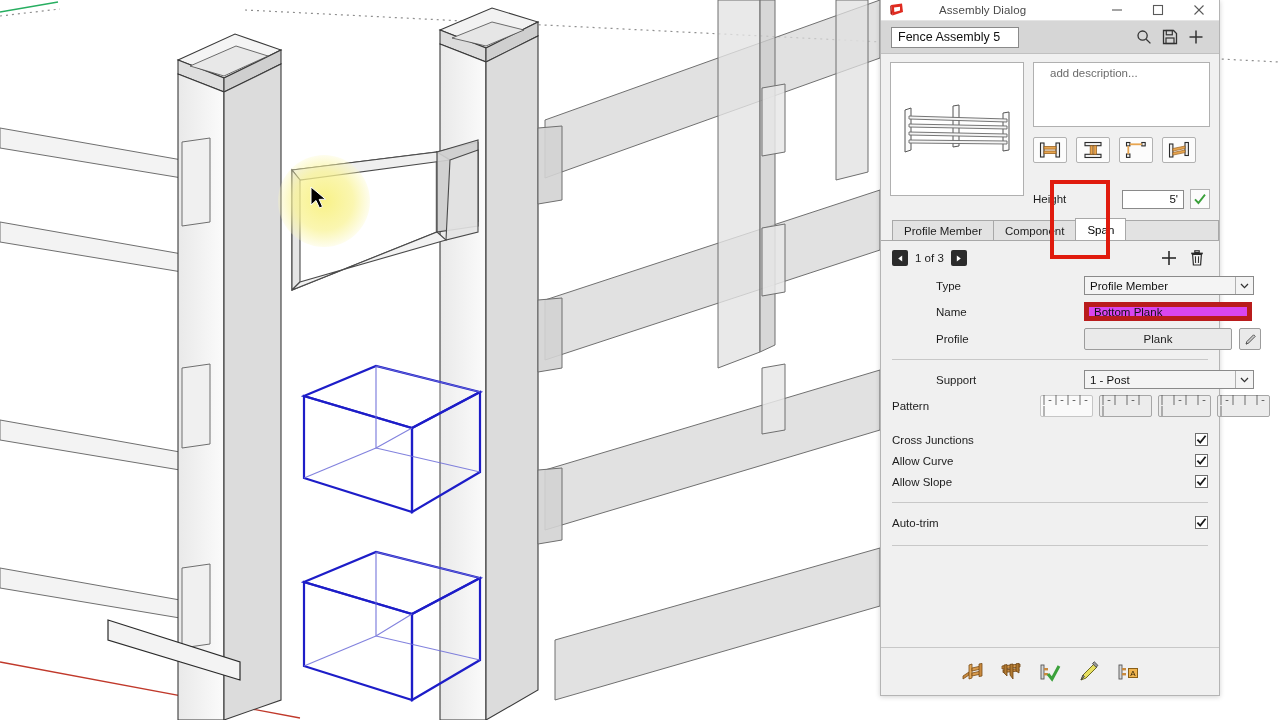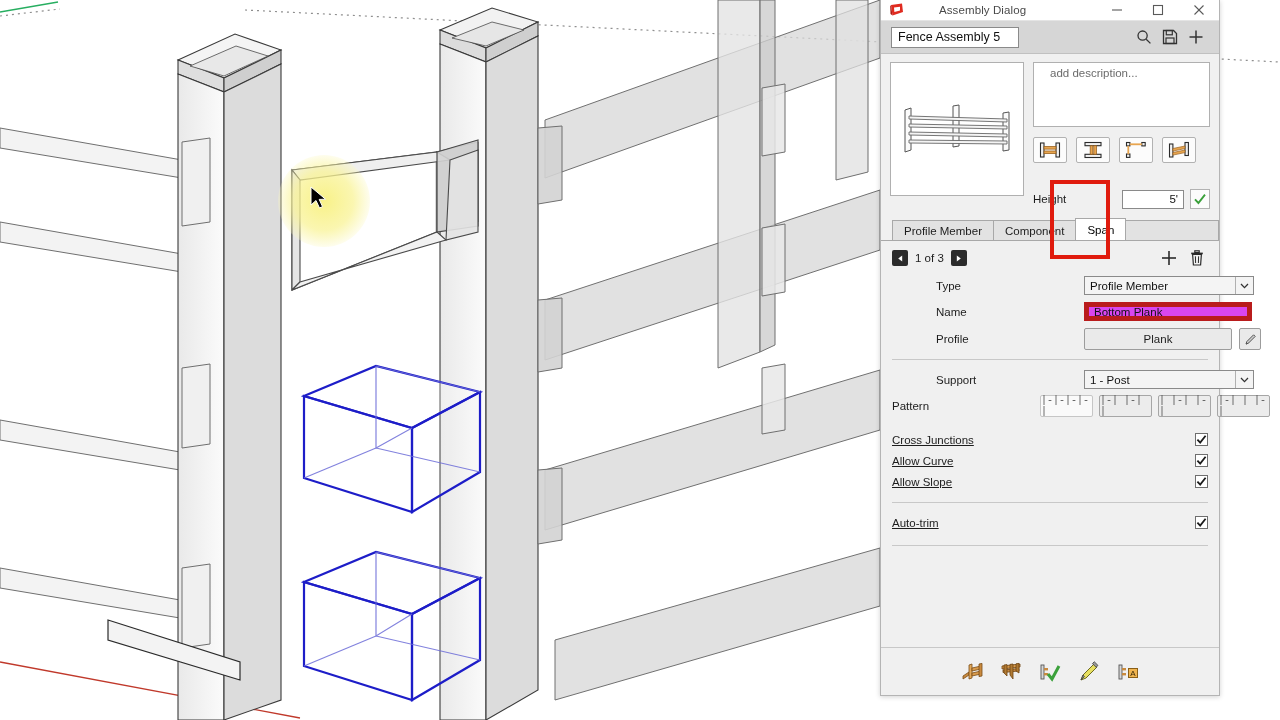--- a/index.html
+++ b/index.html
@@ -173,21 +173,21 @@
   .patbtns { flex:1 1 auto; display:flex; justify-content:flex-end; gap: 6px; }
   .patbtn {
     width:53px;height:22px;background:#ececec;border:1px solid #a6a6a6;
     border-radius:2px;display:flex;align-items:center;justify-content:center;
     font-size:10px;color:#555;letter-spacing:0px;
     font-family:"Liberation Mono", monospace;
   }
   .patbtn.sel { background:#fafafa; border-color:#c6c6c6; }
 
   .ckrow { display:flex; align-items:center; height:21px; }
-  .cklabel { font-size:11.5px;color:#1d1d1d;flex:1 1 auto;text-decoration:underline; }
+  .cklabel { font-size:11.5px;color:#1d1d1d;flex:1 1 auto; }
   .checkbox {
     width:13px;height:13px;background:#fff;border:1px solid #6e6e6e;
     display:flex;align-items:center;justify-content:center;
   }
 
   .offsetinput {
     width:72px;height:17px;background:#fff;border:1px solid #8a8a8a;
     font-size:11px;color:#111;text-align:right;padding-right:5px;
     display:flex;align-items:center;justify-content:flex-end;
   }

